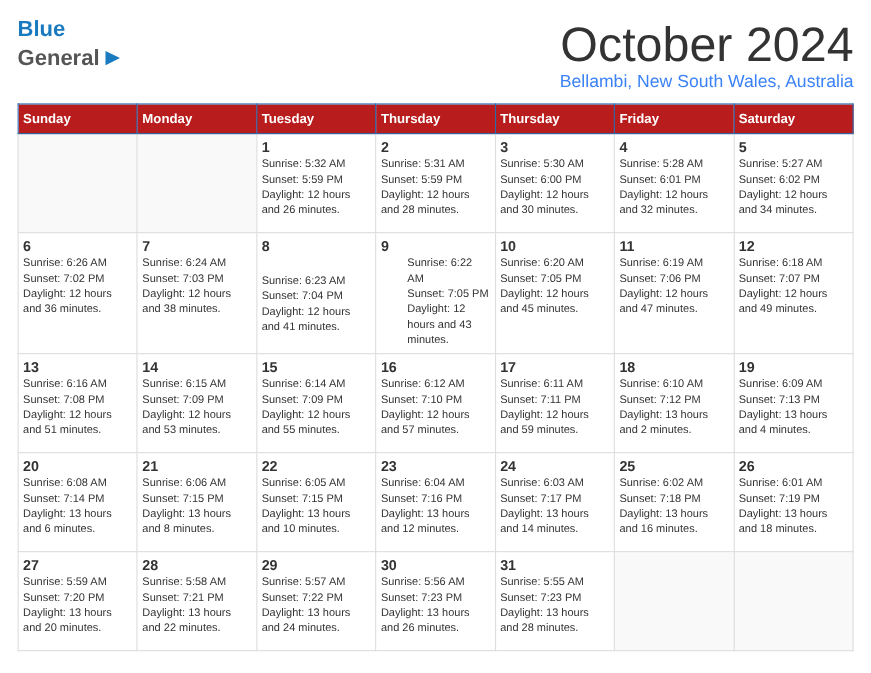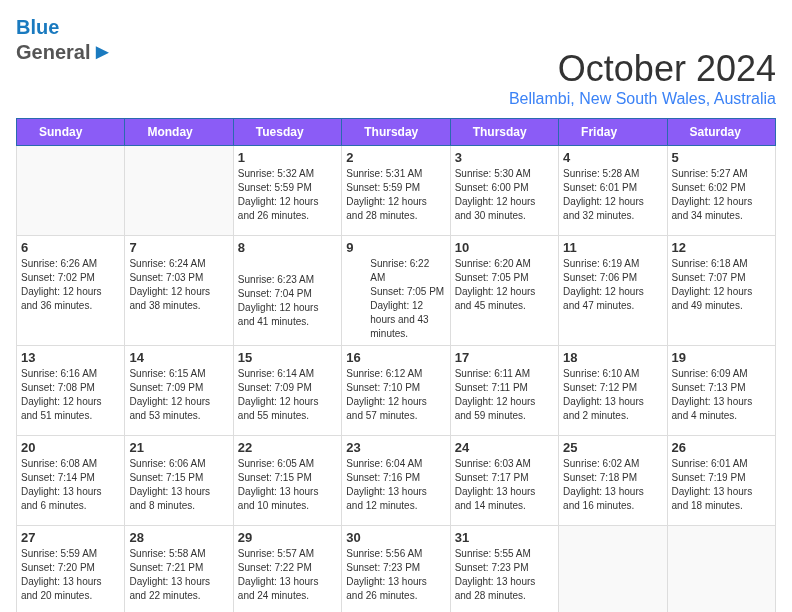--- a/index.html
+++ b/index.html
@@ -13,38 +13,37 @@
     .header-section {
       display: flex;
       justify-content: space-between;
       align-items: flex-start;
       margin-bottom: 10px;
     }
     .title-section {
       text-align: right;
     }
     .month-title {
-      font-size: 36px;
+      font-size: 44px;
       font-weight: normal;
       color: #333;
-      margin-top: 32px;
     }
     .location-title {
       font-size: 16px;
       color: #3b82f6;
     }
     .calendar {
       width: 100%;
       border-collapse: collapse;
       font-size: 11px;
     }
     .calendar th {
-      background-color: #8b5cf6;
+      background-color: #b91c1c;
       color: #fff;
-      padding: 6px 22px;
+      padding: 6px 4px;
       text-align: left;
       font-size: 12px;
       font-weight: bold;
       border: 1px solid #2a6aaf;
     }
     .calendar td {
       vertical-align: top;
       padding: 4px;
       border: 1px solid #ddd;
       background-color: #fff;

